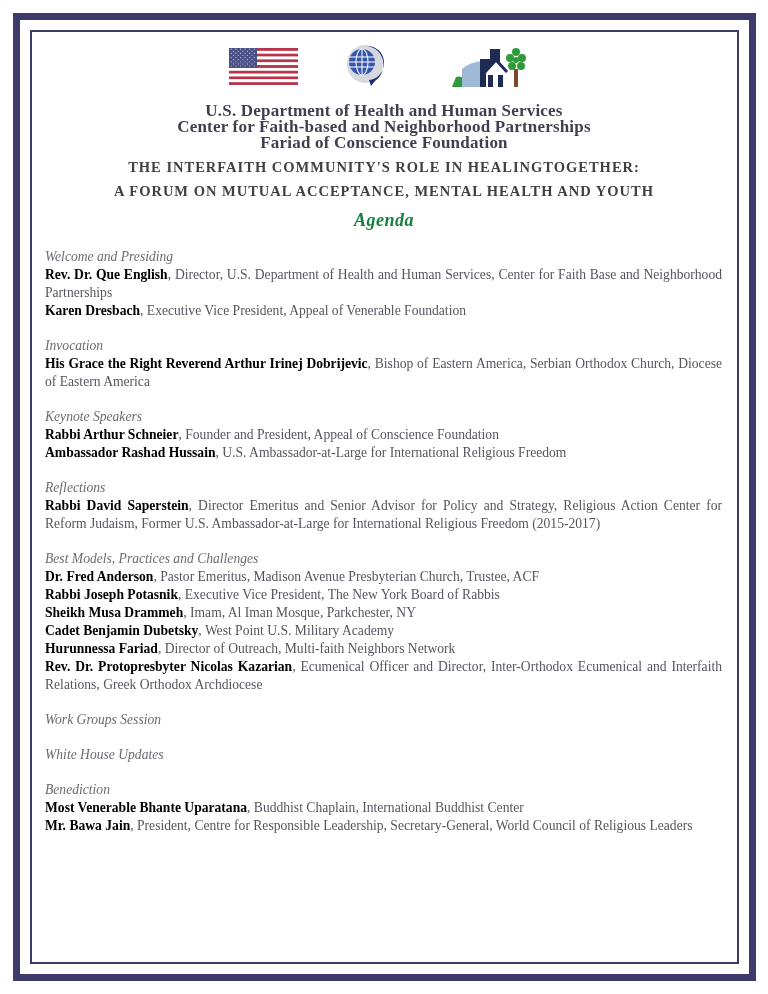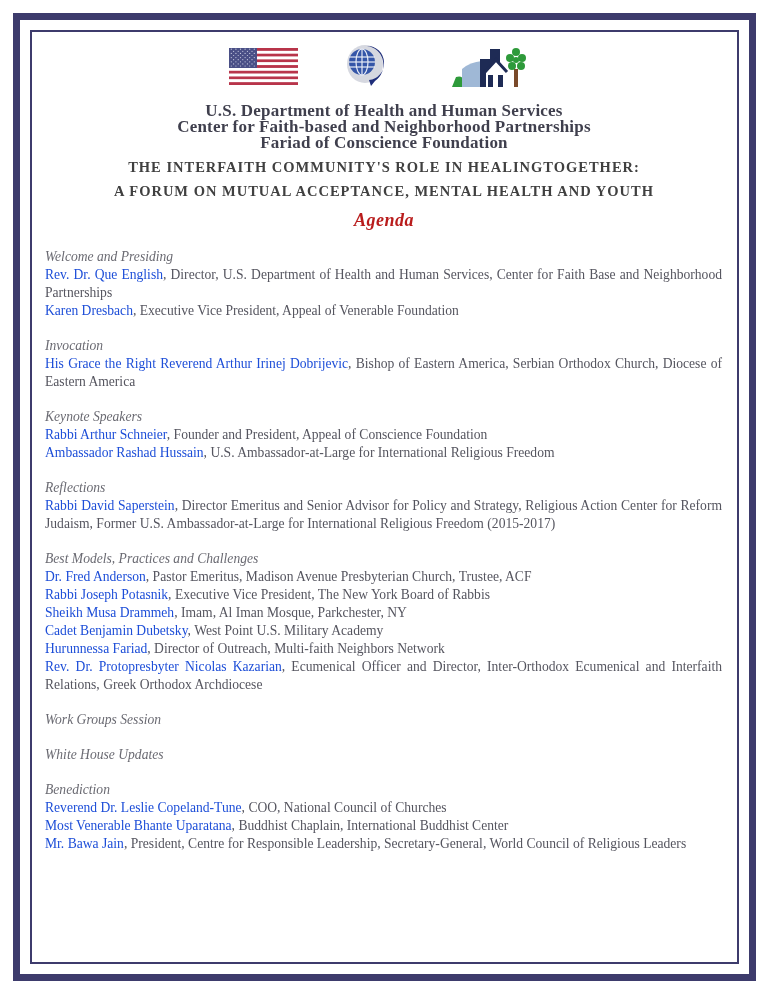--- a/index.html
+++ b/index.html
@@ -7,26 +7,26 @@
   .outer-border { position:absolute; left:13px; top:13px; width:729px; height:954px; border:7px solid #3d3b6c; }
   .inner-border { position:absolute; left:30px; top:30px; width:705px; height:930px; border:2px solid #3d3b6c; }
   .logos { position:absolute; top:45px; left:0; width:768px; height:45px; }
   .logo { position:absolute; top:0; }
   .flag { left:229px; top:3px; width:69px; height:37px; }
   .globe { left:345px; top:0; width:40px; height:42px; }
   .house { left:452px; top:2px; width:80px; height:40px; }
   .header { position:absolute; top:103px; left:0; width:768px; text-align:center; }
   .org { font-size:17px; font-weight:bold; color:#3f3f4d; line-height:16px; letter-spacing:0.2px; }
   .title { font-size:14.5px; font-weight:bold; color:#404040; letter-spacing:1px; line-height:24px; margin-top:4px; }
-  .agenda-label { font-size:18px; font-style:italic; color:#b91c1c; font-weight:bold; margin-top:7px; letter-spacing:0.5px; }
+  .agenda-label { font-size:18px; font-style:italic; color:#15803d; font-weight:bold; margin-top:7px; letter-spacing:0.5px; }
   .content { position:absolute; left:45px; top:248px; width:677px; font-size:13.6px; line-height:18px; color:#55555f; }
   .section { margin-bottom:17px; }
   .section-title { font-style:italic; color:#6a6a72; font-size:13.6px; }
   .entry { text-align:justify; }
-  .entry b { color:#1d4ed8; font-weight:normal; }
+  .entry b { color:#000000; font-weight:bold; }
 </style>
 </head>
 <body>
 
 <div class="outer-border"></div>
 <div class="inner-border"></div>
 
 <div class="logos">
   <svg class="logo flag" viewBox="0 0 69 37">
     <g id="stripes">
@@ -170,17 +170,16 @@
       <div class="entry"><b>Rev. Dr. Protopresbyter Nicolas Kazarian</b><span>, Ecumenical Officer and Director, Inter-Orthodox Ecumenical and Interfaith Relations, Greek Orthodox Archdiocese</span></div>
     </div>
     <div class="section">
       <div class="section-title">Work Groups Session</div>
     </div>
     <div class="section">
       <div class="section-title">White House Updates</div>
     </div>
     <div class="section">
       <div class="section-title">Benediction</div>
-      <div class="entry"><b>Reverend Dr. Leslie Copeland-Tune</b><span>, COO, National Council of Churches</span></div>
       <div class="entry"><b>Most Venerable Bhante Uparatana</b><span>, Buddhist Chaplain, International Buddhist Center</span></div>
       <div class="entry"><b>Mr. Bawa Jain</b><span>, President, Centre for Responsible Leadership, Secretary-General, World Council of Religious Leaders</span></div>
     </div>
   </div>
 
 </body></html>

